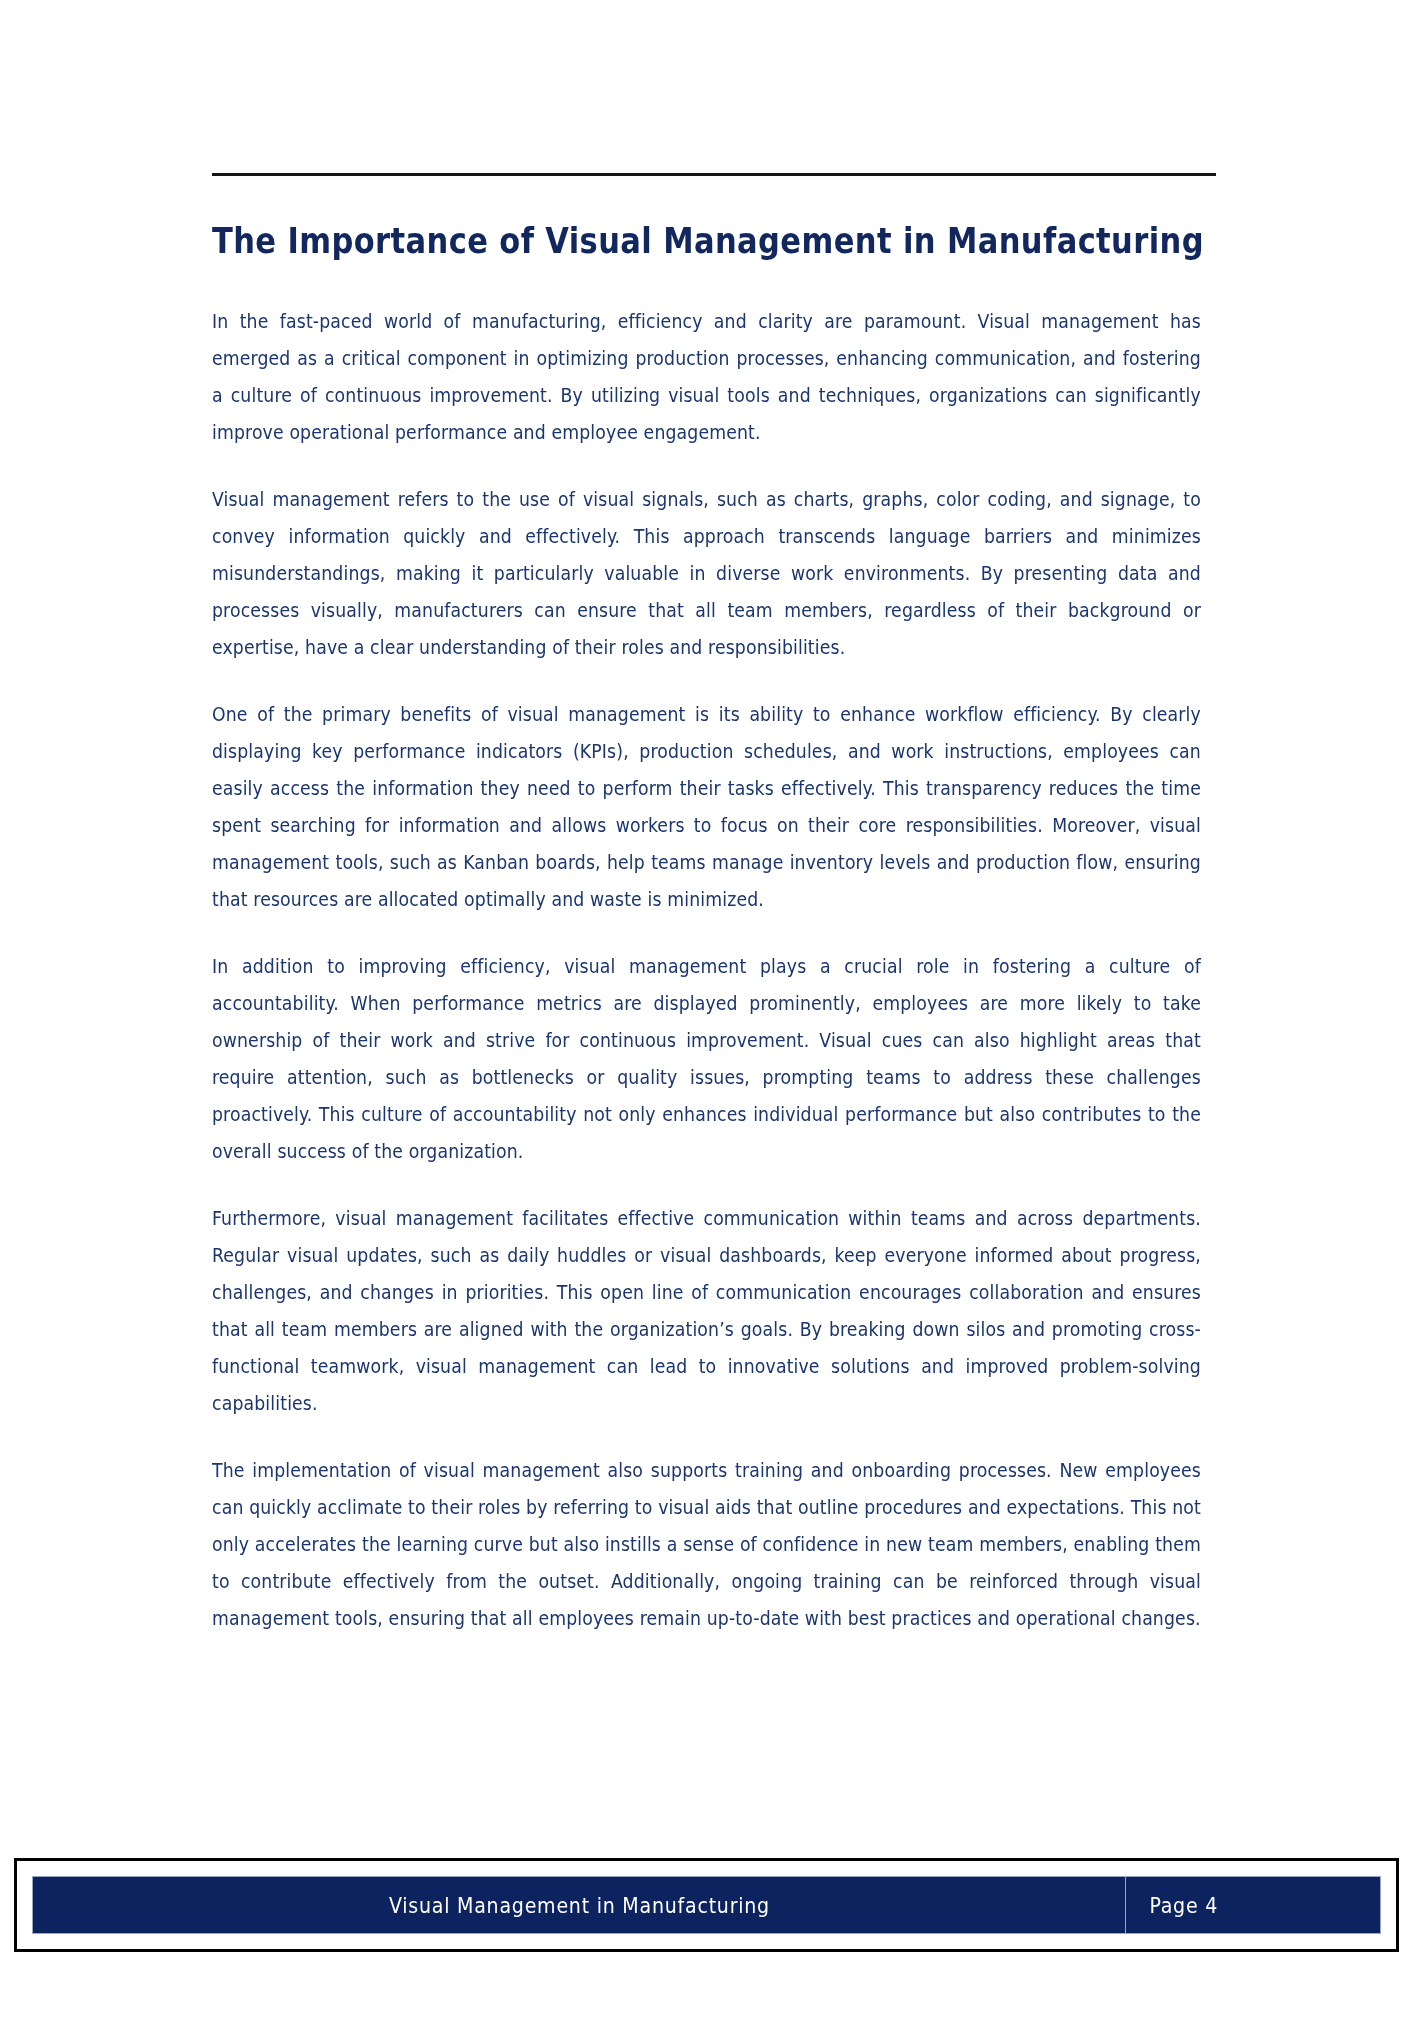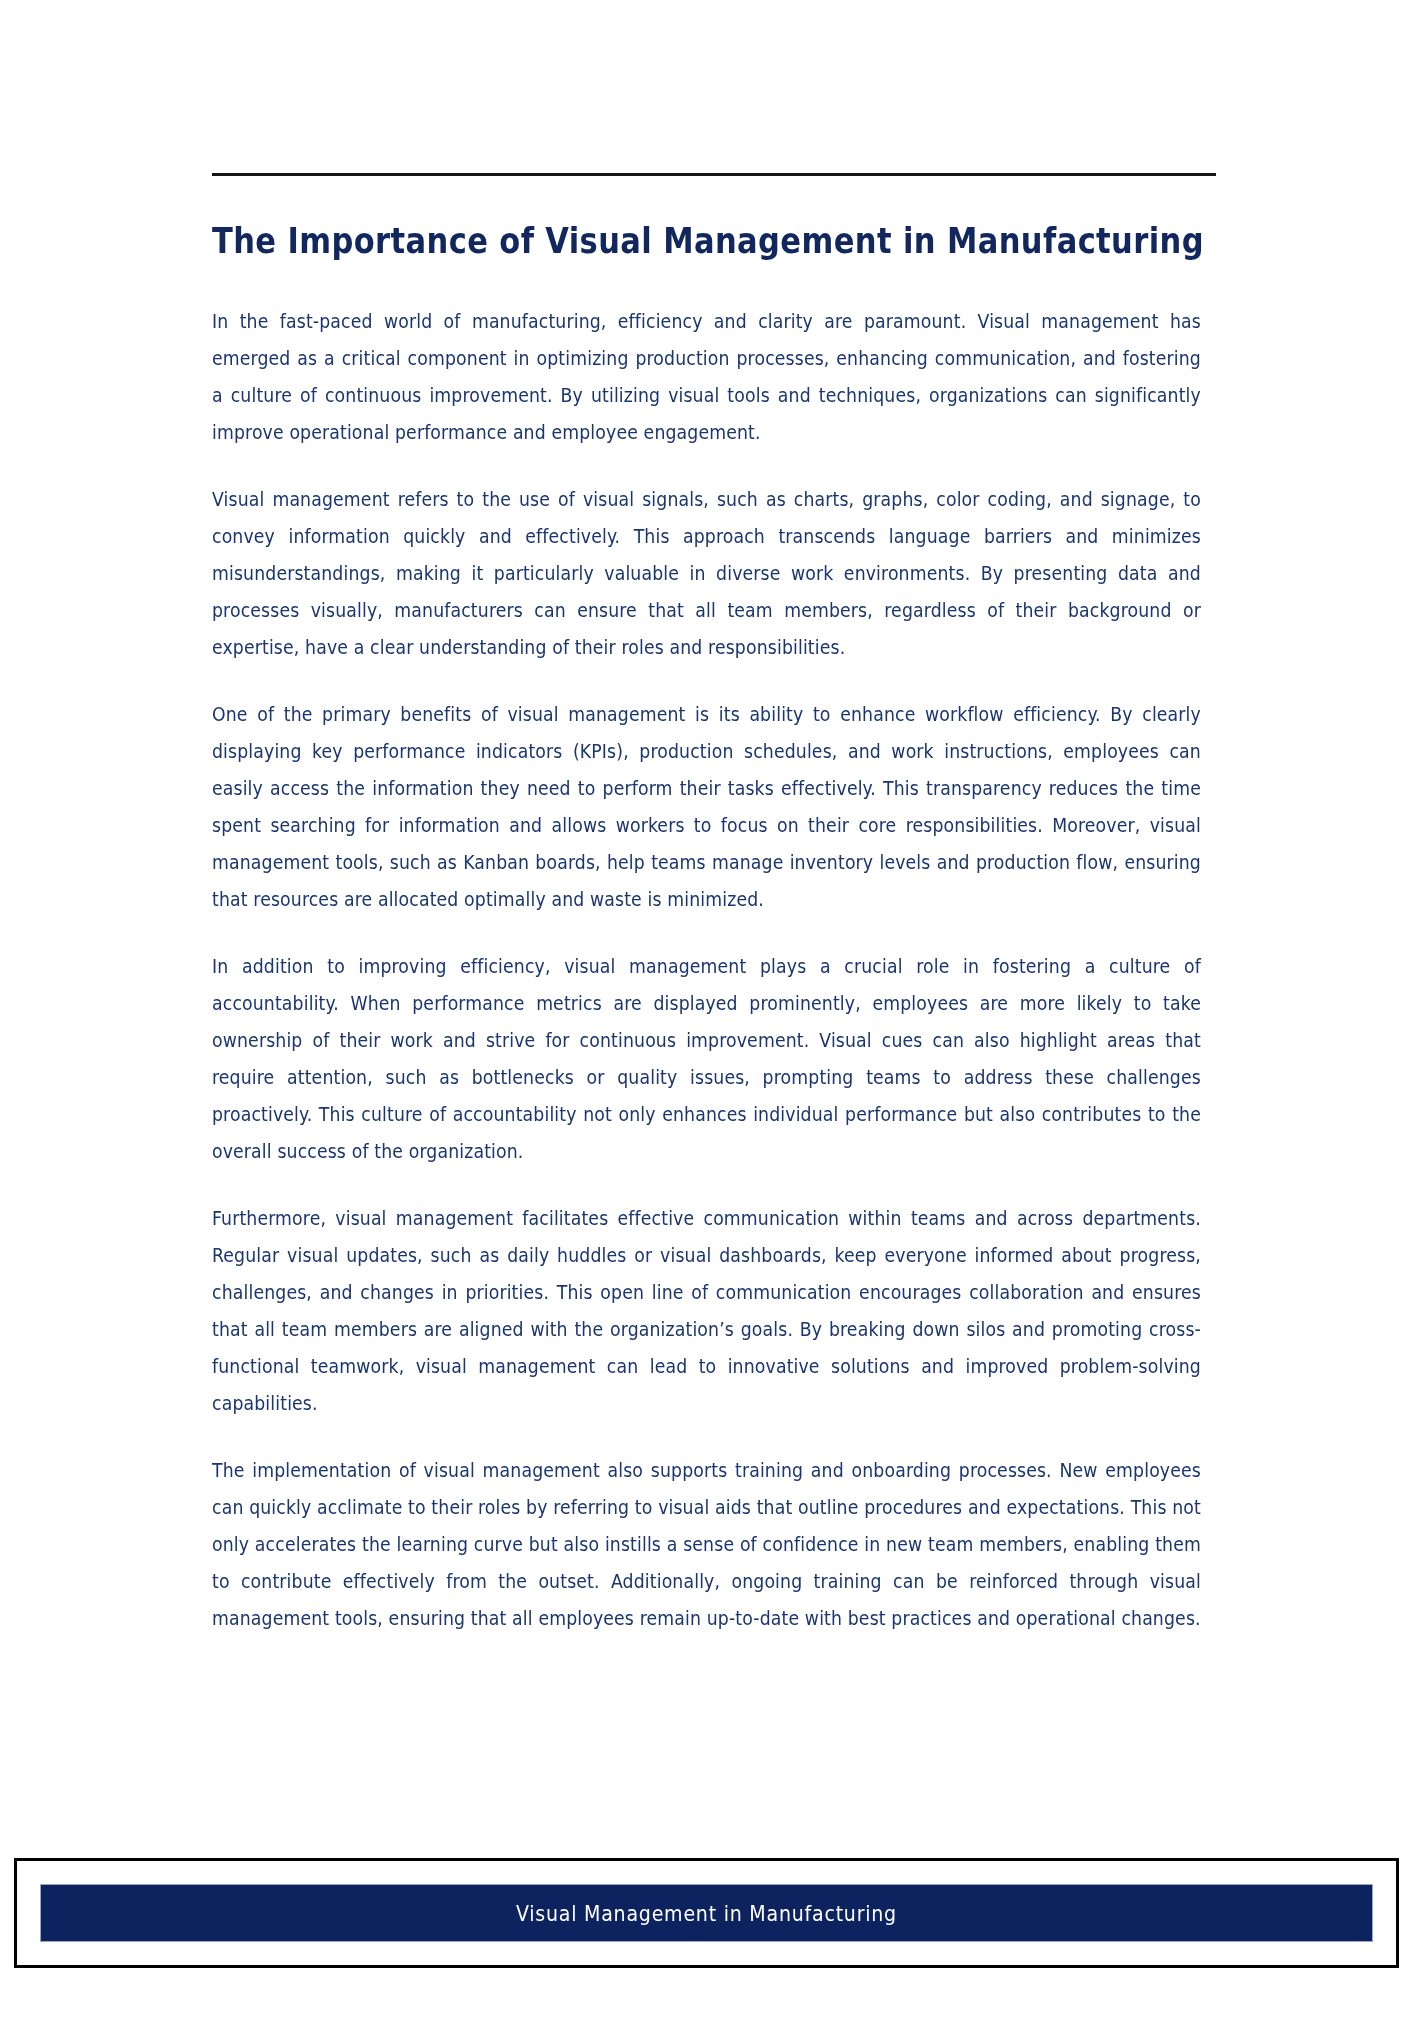--- a/index.html
+++ b/index.html
@@ -68,21 +68,21 @@
 
   
   .footer {
     position: absolute;
     left: 14px;
     top: 1821px;
     width: 1385px;
     box-sizing: border-box;
     border: 3px solid #000000;
     background: #ffffff;
-    padding: 23px;
+    padding: 15px;
   }
   .footer-inner {
     display: flex;
     align-items: stretch;
     height: 58px;
   }
   .footer-title-cell {
     flex: 1 1 auto;
     background: #0C2360;
     border: 1px solid #9AA7C4;
@@ -129,16 +129,19 @@
     <p class="para">Furthermore, visual management facilitates effective communication within teams and across departments. Regular visual updates, such as daily huddles or visual dashboards, keep everyone informed about progress, challenges, and changes in priorities. This open line of communication encourages collaboration and ensures that all team members are aligned with the organization’s goals. By breaking down silos and promoting cross-functional teamwork, visual management can lead to innovative solutions and improved problem-solving capabilities.</p>
     <p class="para">The implementation of visual management also supports training and onboarding processes. New employees can quickly acclimate to their roles by referring to visual aids that outline procedures and expectations. This not only accelerates the learning curve but also instills a sense of confidence in new team members, enabling them to contribute effectively from the outset. Additionally, ongoing training can be reinforced through visual management tools, ensuring that all employees remain up-to-date with best practices and operational changes.</p>
 
   </div>
 
   <div class="footer">
     <div class="footer-inner">
       <div class="footer-title-cell">
         <span class="footer-text">Visual Management in Manufacturing</span>
       </div>
+      <div class="footer-page-cell">
+        <span class="footer-text">Page 4</span>
+      </div>
     </div>
   </div>
 
 </div>
 
 </body></html>

